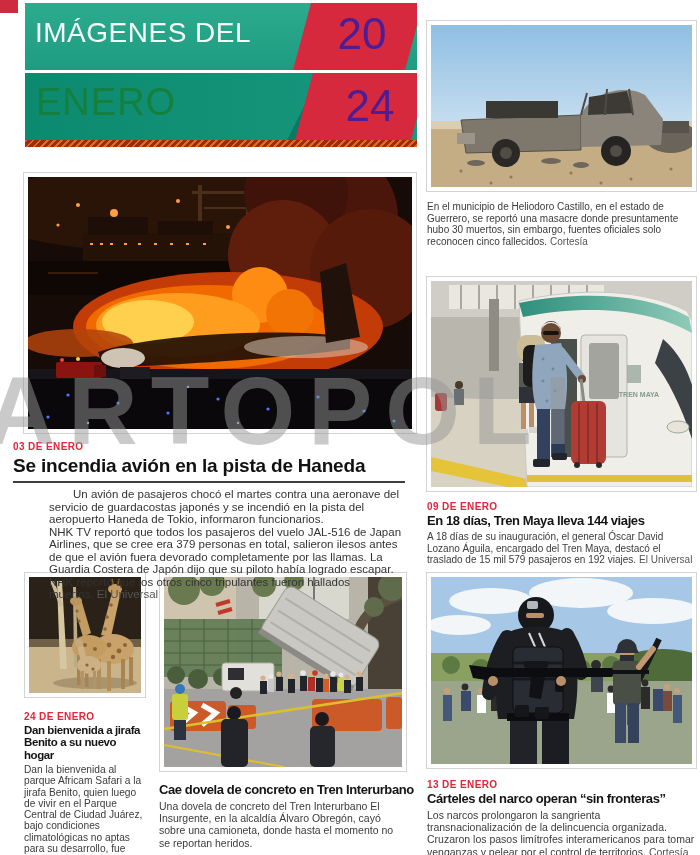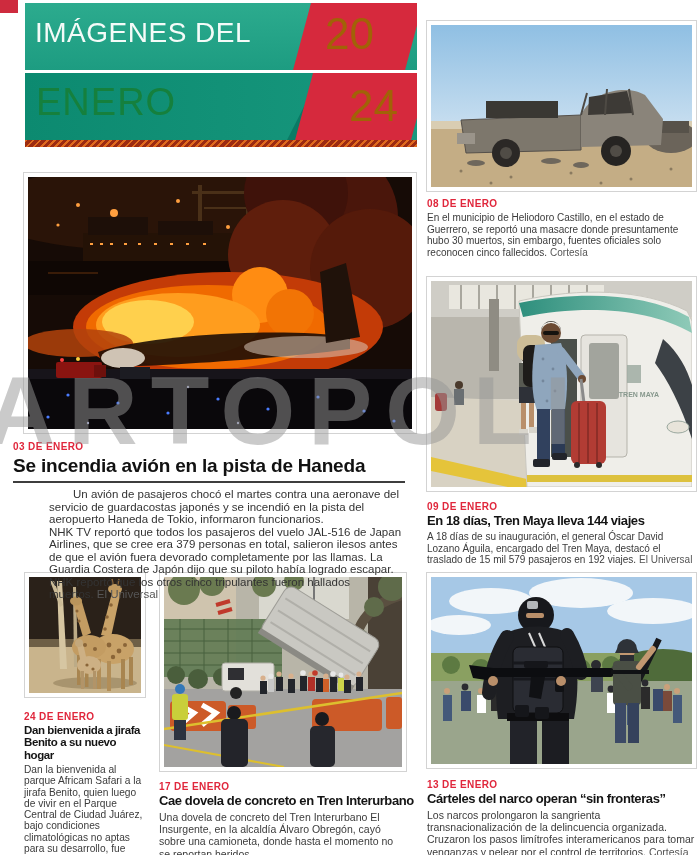--- a/index.html
+++ b/index.html
@@ -9,23 +9,23 @@
   
   #corner-sq{position:absolute;left:0;top:0;width:18px;height:13px;background:#ce2b3e;}
   #masthead{position:absolute;left:25px;top:3px;width:392px;height:178px;overflow:hidden;}
   .mh-row1{position:absolute;left:0;top:0;width:392px;height:67px;background:linear-gradient(180deg,#2cab8e,#1d9c81);}
   .mh-row2{position:absolute;left:0;top:70px;width:392px;height:67px;background:linear-gradient(90deg,#0c8a70,#18987e);}
   .mh-wedge{position:absolute;left:262px;top:70px;width:0;height:0;border-bottom:67px solid #0a7a65;border-left:34px solid transparent;}
   .mh-red1{position:absolute;top:0;right:-6px;width:112px;height:67px;background:#d6293d;transform:skewX(-15deg);transform-origin:50% 0;}
   .mh-red2{position:absolute;top:70px;right:-12px;width:116px;height:67px;background:#d6293d;transform:skewX(-15deg);transform-origin:50% 0;}
   .mh-title1{position:absolute;left:10px;top:14px;width:280px;color:#f4fbf8;font-size:28px;letter-spacing:.5px;}
   .mh-title2{position:absolute;left:11px;top:78px;width:280px;color:#15803d;font-size:38px;letter-spacing:1px;}
-  .mh-year{position:absolute;width:74px;text-align:left;color:#a16207;font-size:44px;}
+  .mh-year{position:absolute;width:74px;text-align:center;color:#4c1d95;font-size:44px;}
   .mh-y1{left:300px;top:6px;}
-  .mh-y2{left:324px;top:78px;}
+  .mh-y2{left:308px;top:78px;}
   .mh-strip{position:absolute;left:0;top:137px;width:392px;height:7px;
     background:repeating-linear-gradient(135deg,#e06a1e 0 2px,#9c2b12 2px 5px);}
 
   
   .frame{position:absolute;background:#fff;border:1px solid #d3d3d3;padding:4px;box-sizing:border-box;}
   .frame svg{display:block;}
 
   
   .cap{position:absolute;}
   .date{color:#e0273c;font-weight:bold;font-size:10px;letter-spacing:.4px;}
@@ -517,38 +517,36 @@
   <div class="cap" style="left:13px;top:441px;width:392px;">
     <div class="date">03 DE ENERO</div>
     <div class="hl-main">Se incendia avión en la pista de Haneda</div>
     <div class="body-main">
       <p class="indent">Un avión de pasajeros chocó el martes contra una aeronave del servicio de guardacostas japonés y se incendió en la pista del aeropuerto Haneda de Tokio, informaron funcionarios.</p>
       <p><span>NHK TV reportó que todos los pasajeros del vuelo JAL-516 de Japan Airlines, que se cree era 379 personas en total, salieron ilesos antes de que el avión fuera devorado completamente por las llamas. La Guardia Costera de Japón dijo que su piloto había logrado escapar. NHK reportó que los otros cinco tripulantes fueron hallados muertos.</span><span class="credit">El Universal</span></p>
     </div>
   </div>
 
   <div class="cap" style="left:427px;top:198px;width:270px;">
-    <div class="date">08 DE ENERO</div>
     <div class="body"><span>En el municipio de Heliodoro Castillo, en el estado de Guerrero, se reportó una masacre donde presuntamente hubo 30 muertos, sin embargo, fuentes oficiales solo reconocen cinco fallecidos.</span><span class="credit">Cortesía</span></div>
   </div>
 
   <div class="cap" style="left:427px;top:501px;width:270px;">
     <div class="date">09 DE ENERO</div>
     <div class="hl">En 18 días, Tren Maya lleva 144 viajes</div>
     <div class="body"><span>A 18 días de su inauguración, el general Óscar David Lozano Águila, encargado del Tren Maya, destacó el traslado de 15 mil 579 pasajeros en 192 viajes.</span><span class="credit">El Universal</span></div>
   </div>
 
   <div class="cap" style="left:24px;top:711px;width:124px;">
     <div class="date">24 DE ENERO</div>
     <div class="hl hl-wrap">Dan bienvenida a jirafa Benito a su nuevo hogar</div>
     <div class="body" style="font-size:10.2px;line-height:1.1;"><span>Dan la bienvenida al parque Africam Safari a la jirafa Benito, quien luego de vivir en el Parque Central de Ciudad Juárez, bajo condiciones climatológicas no aptas para su desarrollo, fue recibida en el estado poblano.</span></div>
   </div>
 
   <div class="cap" style="left:159px;top:781px;width:248px;">
-    <div class="date">17 DE ENERO</div>
     <div class="hl">Cae dovela de concreto en Tren Interurbano</div>
     <div class="body" style="font-size:10.5px;"><span>Una dovela de concreto del Tren Interurbano El Insurgente, en la alcaldía Álvaro Obregón, cayó sobre una camioneta, donde hasta el momento no se reportan heridos.</span></div>
   </div>
 
   <div class="cap" style="left:427px;top:779px;width:270px;">
     <div class="date">13 DE ENERO</div>
     <div class="hl">Cárteles del narco operan “sin fronteras”</div>
     <div class="body" style="font-size:10.5px;"><span>Los narcos prolongaron la sangrienta transnacionalización de la delincuencia organizada. Cruzaron los pasos limítrofes interamericanos para tomar venganzas y pelear por el control de territorios.</span><span class="credit">Cortesía</span></div>
   </div>
 

